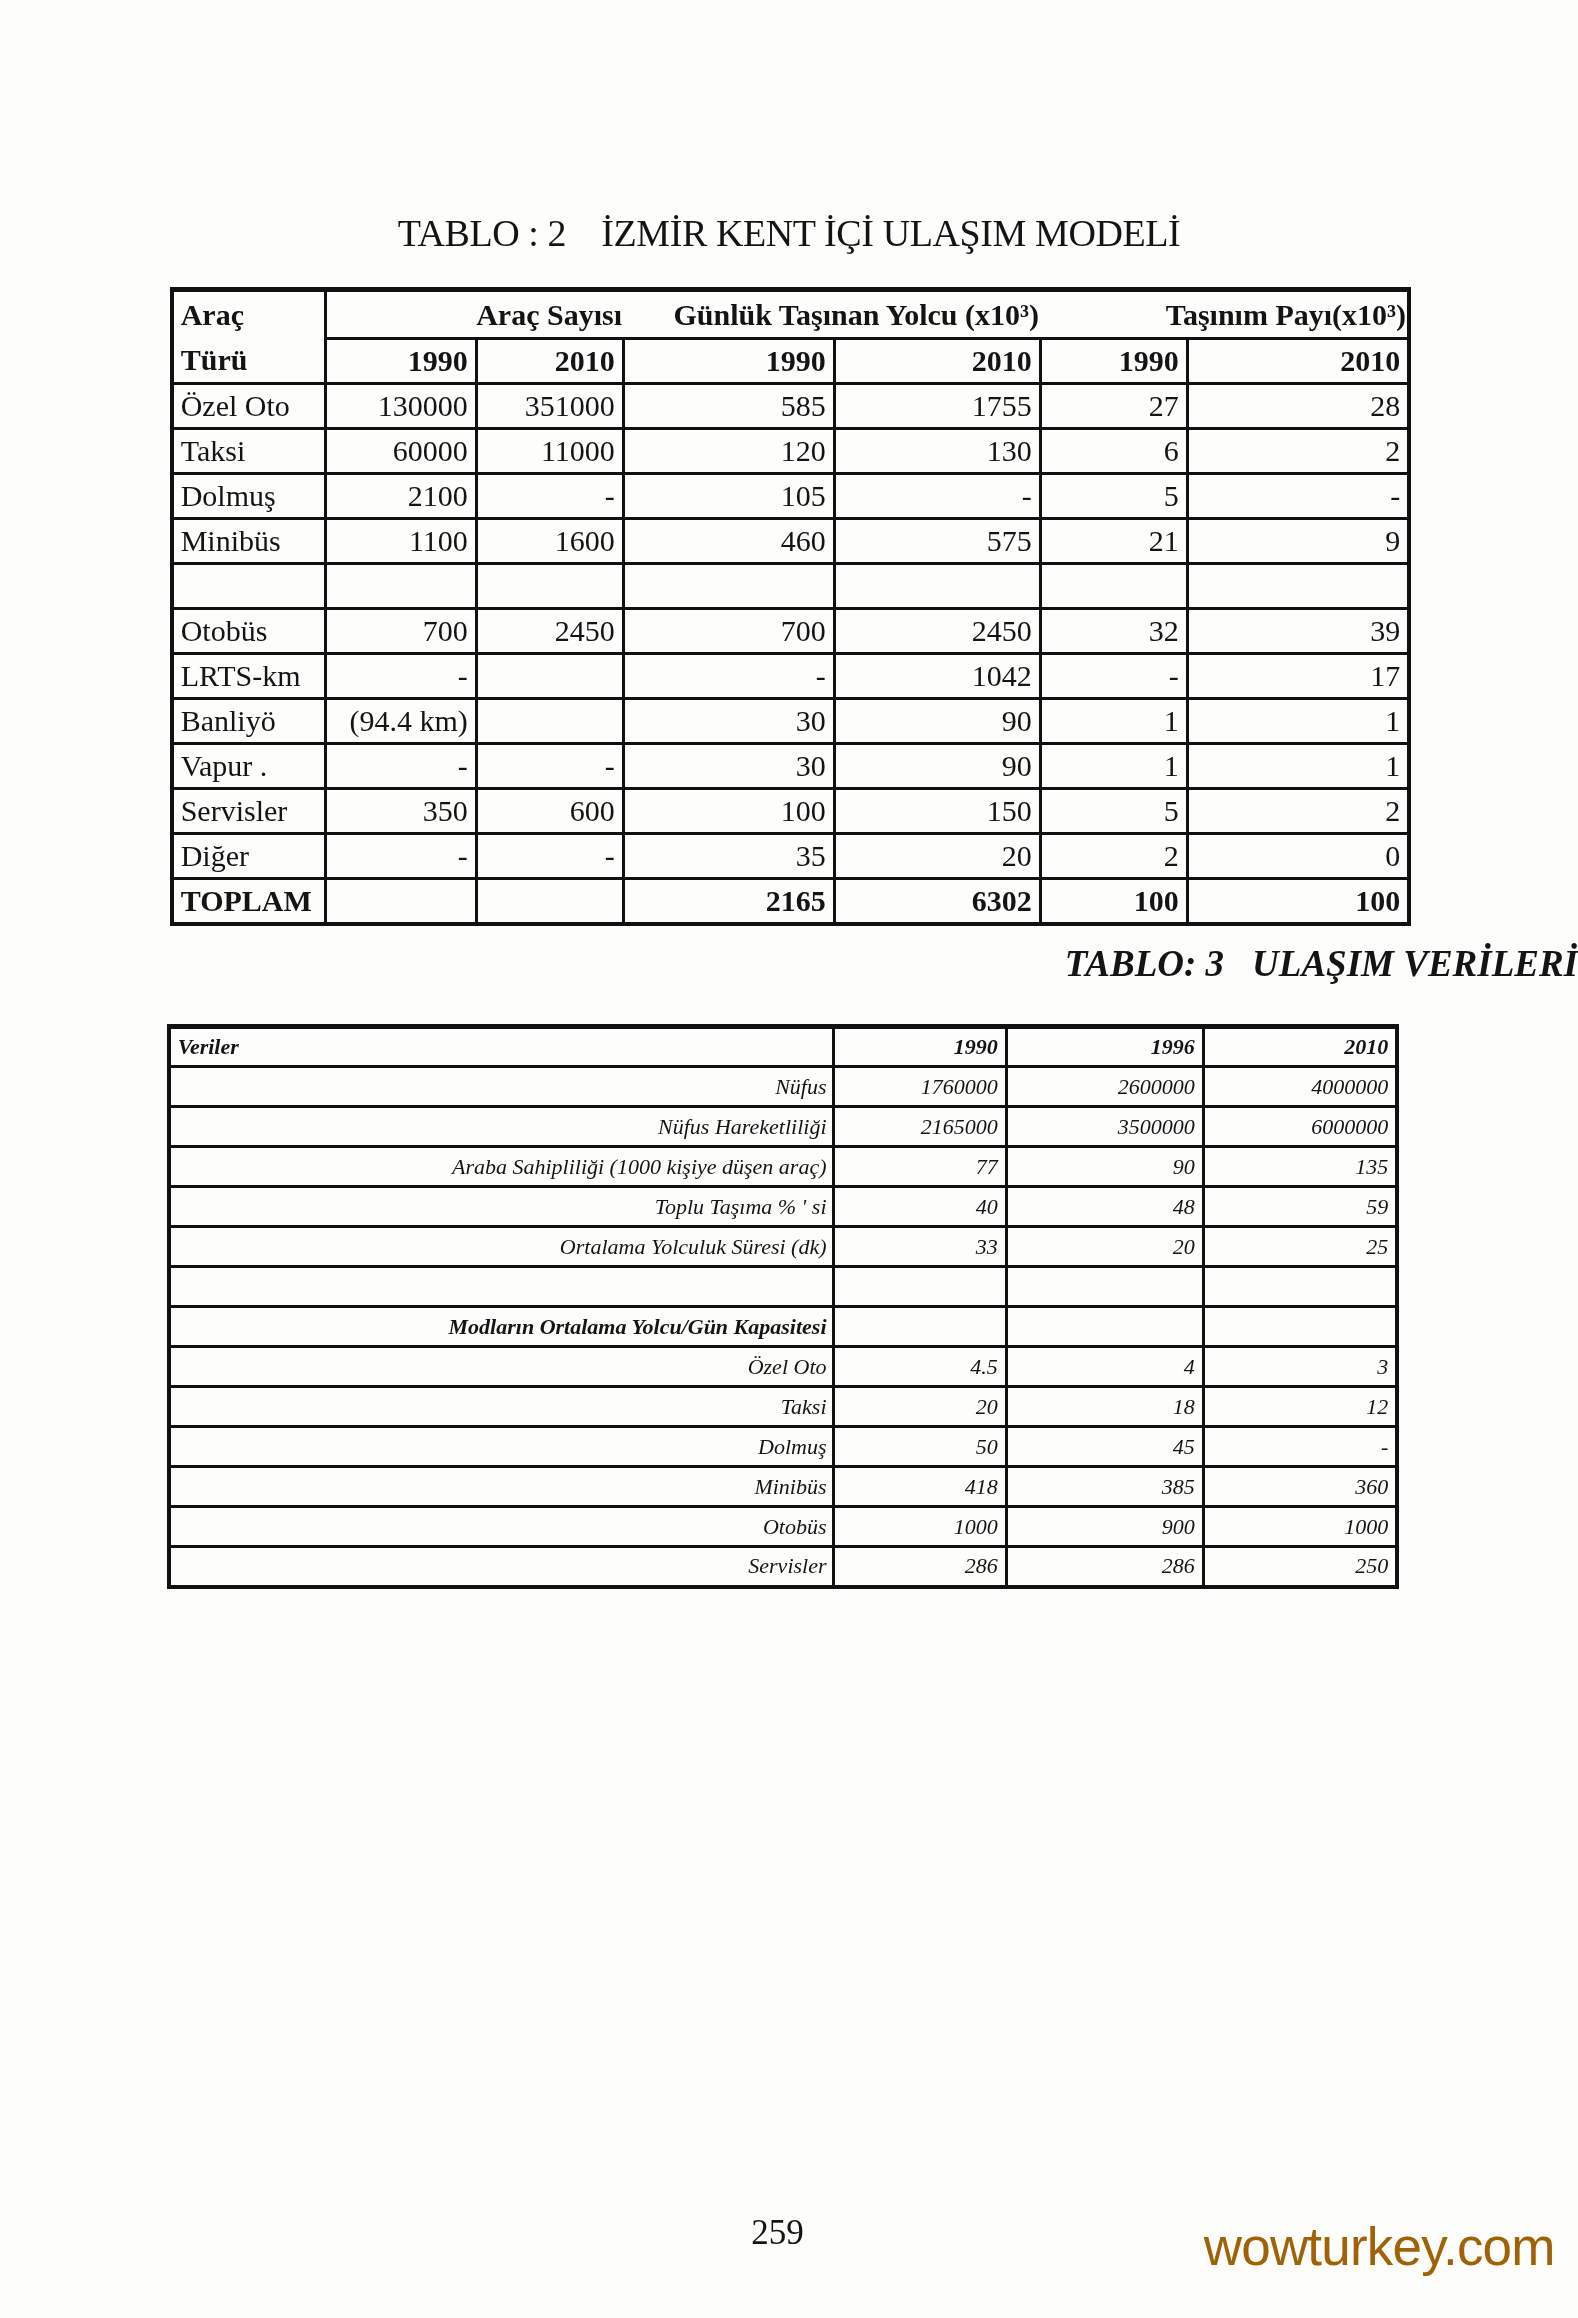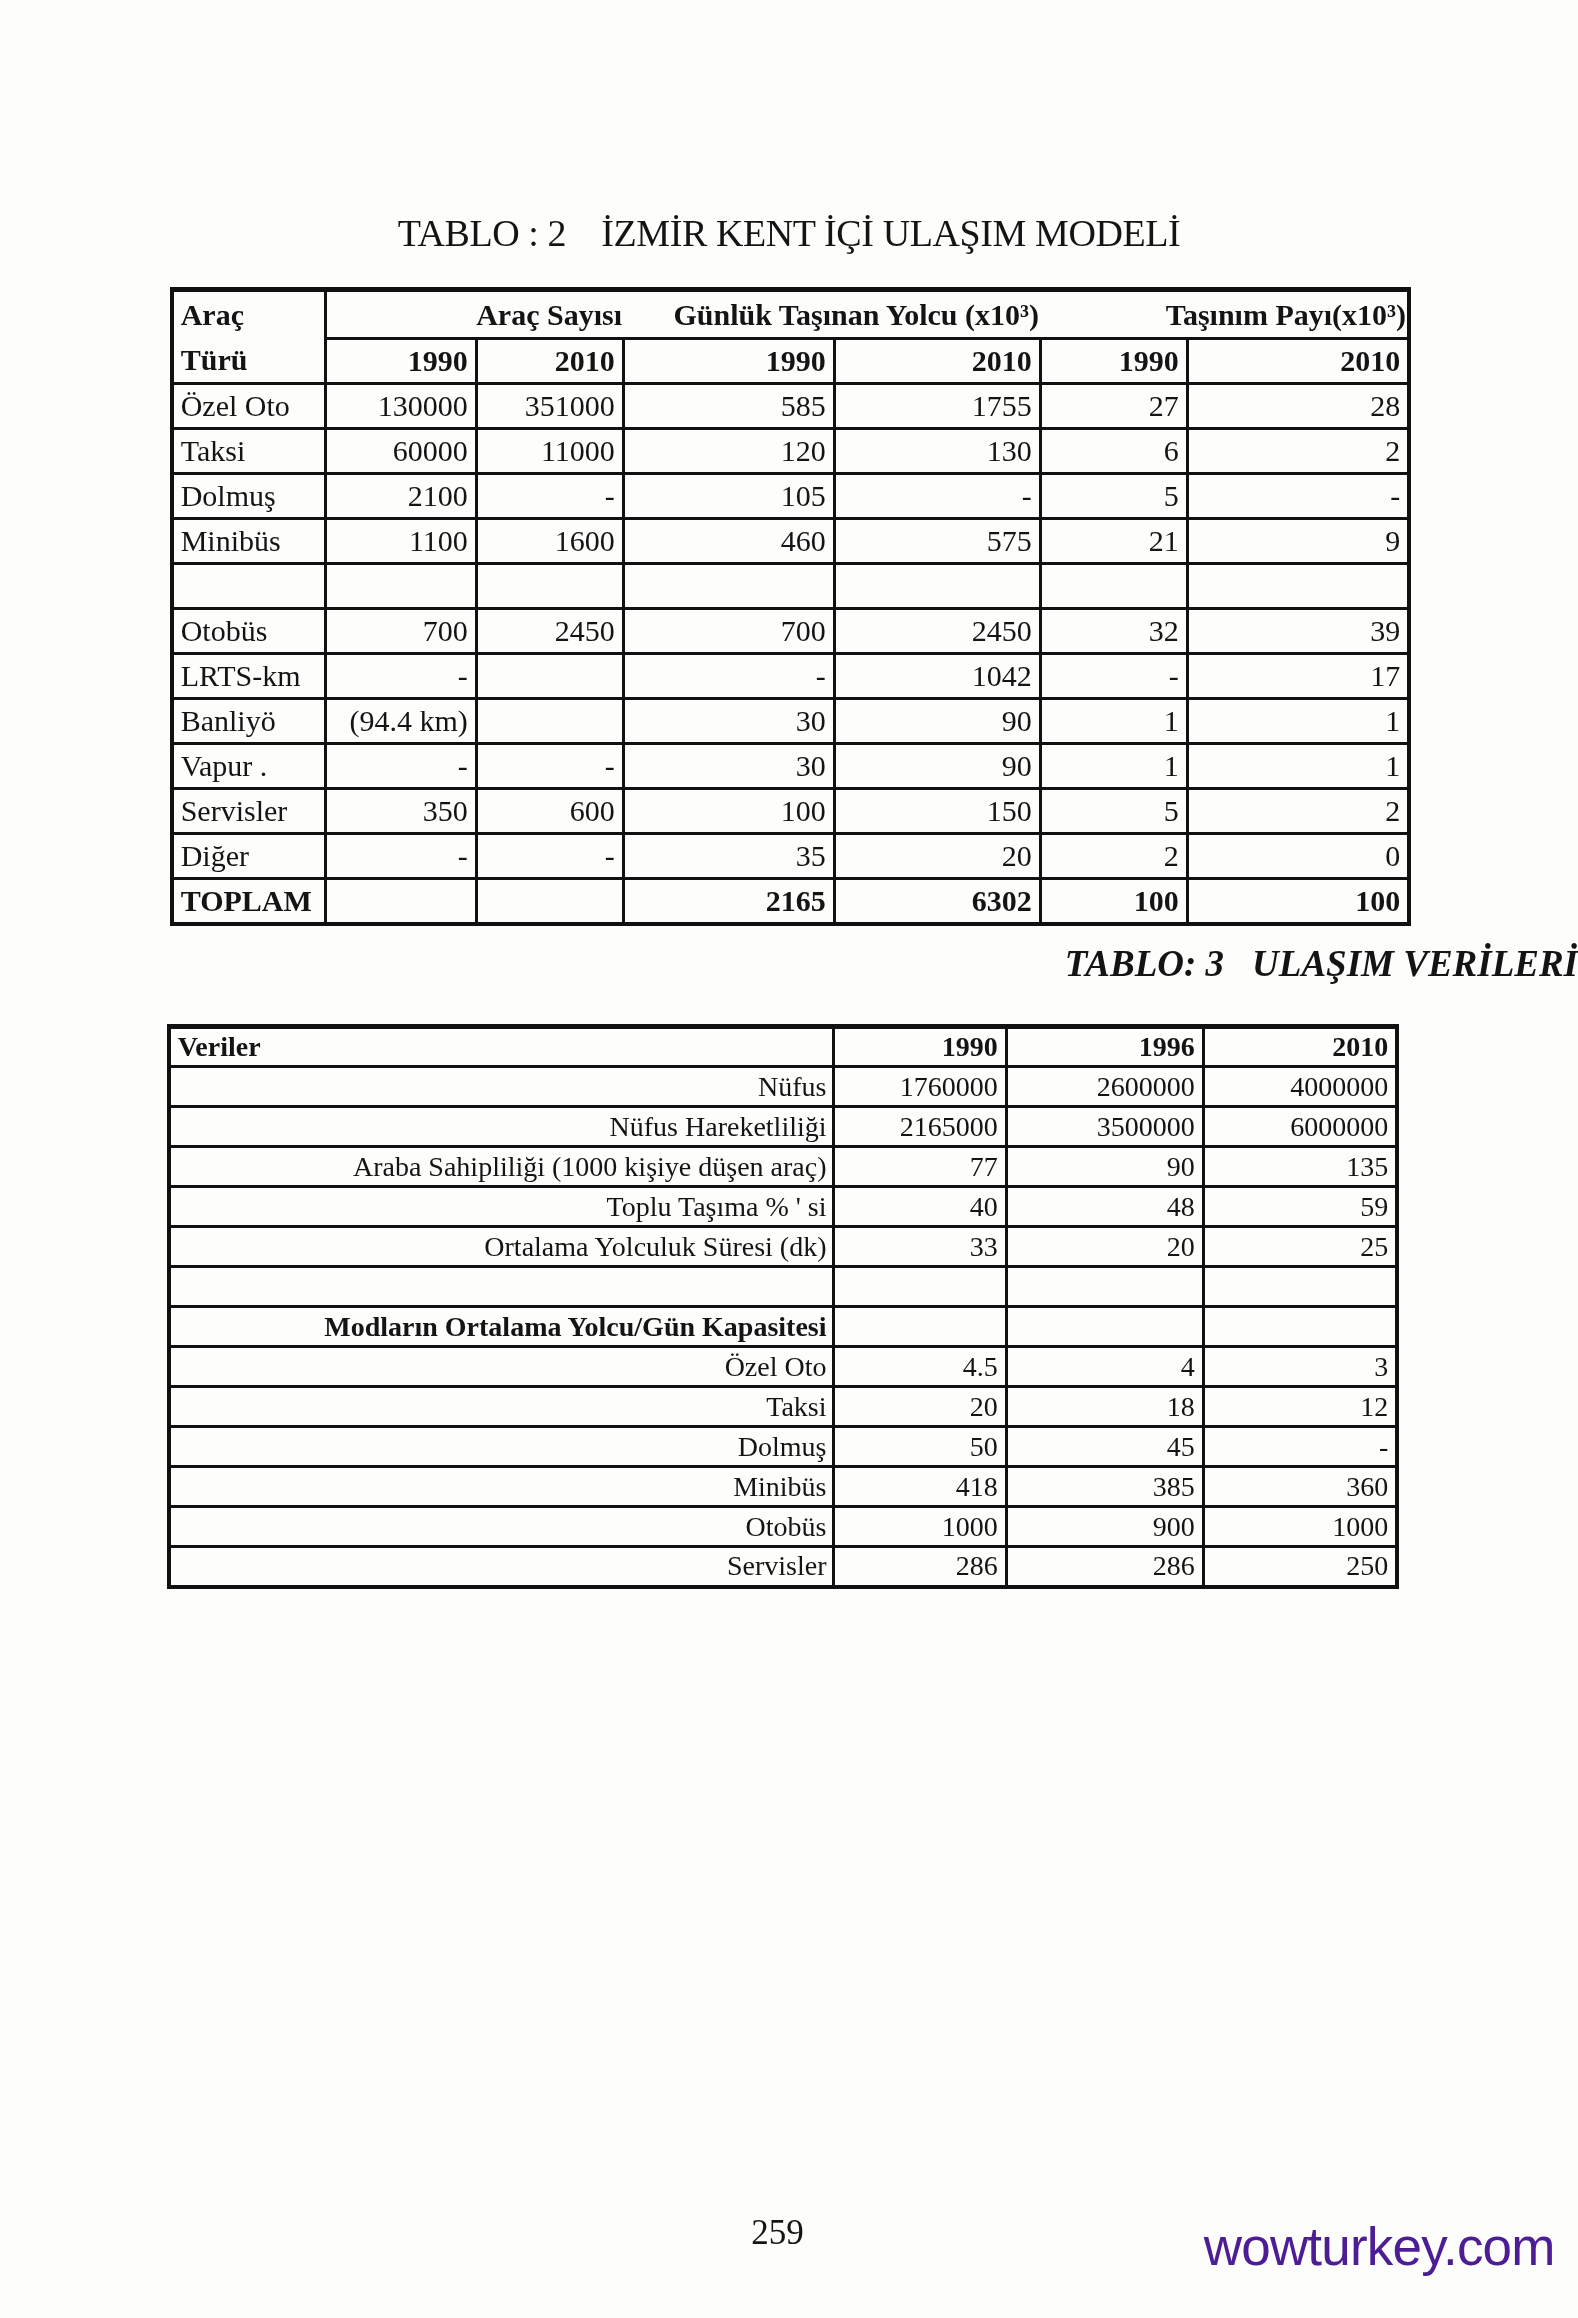--- a/index.html
+++ b/index.html
@@ -44,39 +44,39 @@
   .t2 .g2{border-left:hidden;border-right:hidden;}
   .t2 .g3{border-left:hidden;}
   .t2 .yh{font-weight:bold;text-align:right;padding:0 6.7px 0 3.3px;}
   .t2 .l{text-align:left;padding:0 5px 0 6.7px;}
   .t2 .n{text-align:right;padding:0 6.7px 0 3.3px;}
   .t2 tr.rb td{font-weight:bold;}
 
   
   .t3{
     position:absolute;left:167px;top:1024px;width:1228px;
-    font-size:28px;
-    border:4.2px solid #111;border-top-width:5px;
+    font-size:22px;
+    border:4.2px solid #111;border-top-width:5px;font-style:italic;
   }
   .t3 tr{height:40px;}
   .t3 .hl{font-weight:bold;text-align:left;padding:0 5px 0 6.7px;}
   .t3 .yh{font-weight:bold;text-align:right;padding:0 6.7px 0 3.3px;}
   .t3 .l{text-align:right;padding:0 5px 0 6.7px;}
   .t3 .n{text-align:right;padding:0 6.7px 0 3.3px;}
   .t3 td.bl{font-weight:bold;}
 
   
   .page-number{
     position:absolute;top:2213px;left:723px;width:109px;
     text-align:center;font-size:35px;
   }
   .watermark{
     position:absolute;top:2216px;right:23.4px;
     font-family:"Liberation Sans","DejaVu Sans",sans-serif;
-    font-size:53px;letter-spacing:-0.8px;color:#4c1d95;font-weight:400;
+    font-size:53px;letter-spacing:-0.8px;color:#a16207;font-weight:400;
   }
 </style>
 </head>
 <body>
 
 <div class="page">
 
   <div class="t2-title"><span>TABLO : 2</span><span class="gap"></span><span>İZMİR KENT İÇİ ULAŞIM MODELİ</span></div>
 
   <table class="t2">

